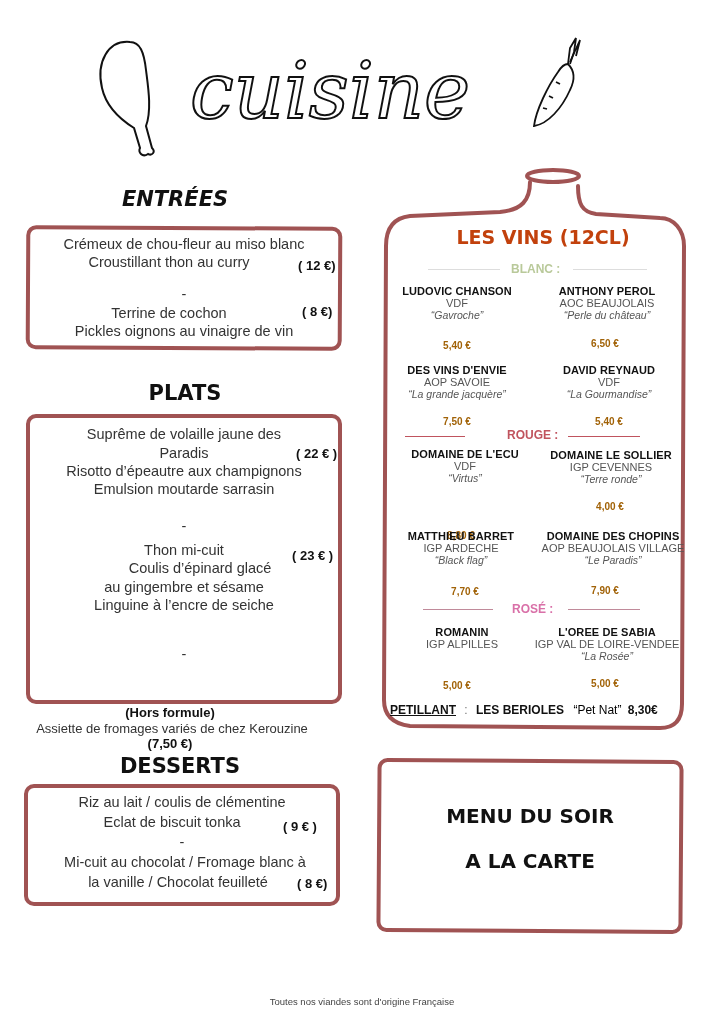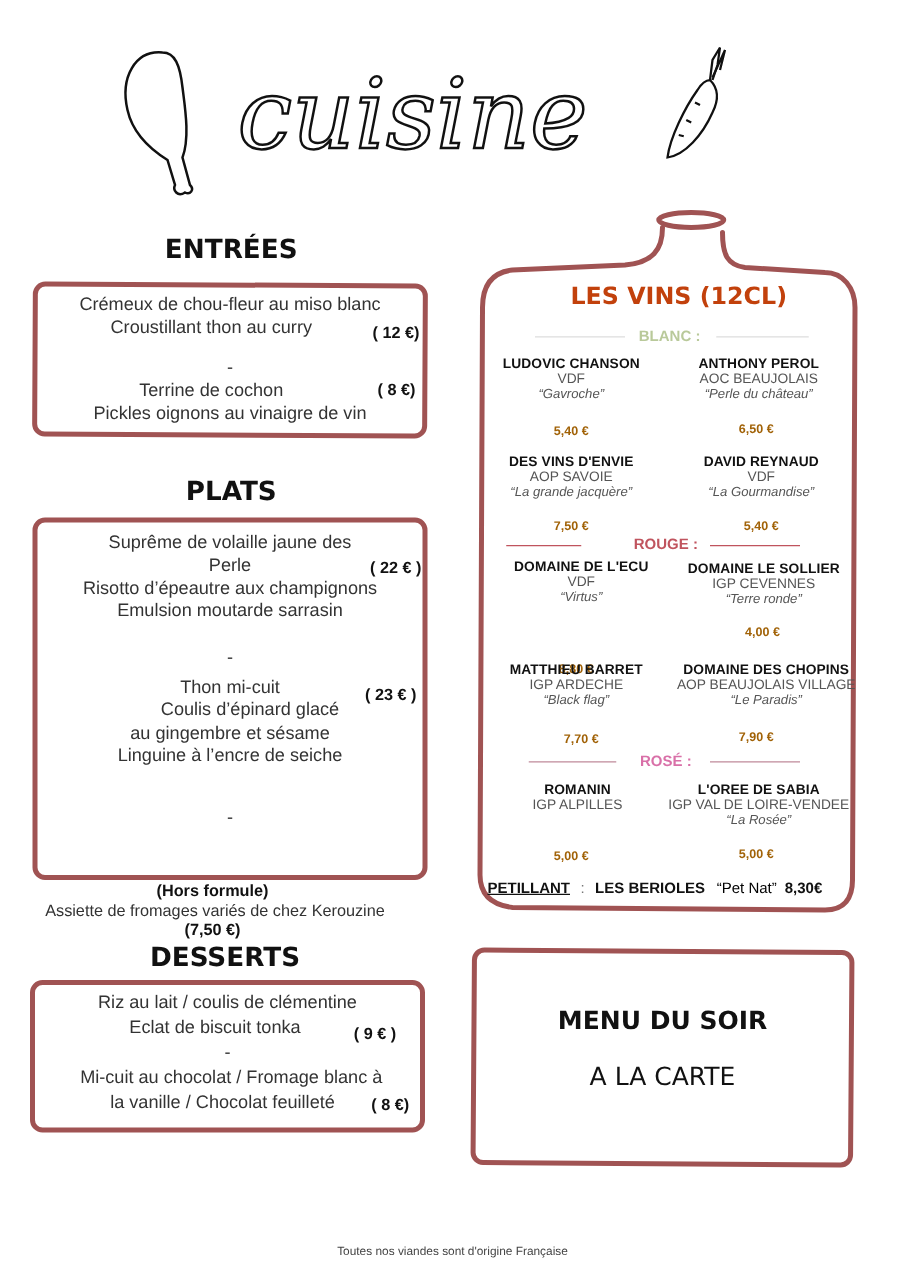--- a/index.html
+++ b/index.html
@@ -28,37 +28,37 @@
   </g>
   <text x="190" y="118" font-family="DejaVu Serif, serif" font-style="italic" font-size="78" fill="none" stroke="#111" stroke-width="2">cuisine</text>
   <g fill="none" stroke="#111" stroke-width="1.8">
     <path d="M568 64 C574 70 576 78 570 90 C562 108 548 124 534 126 C536 110 548 86 558 72 C561 67 564 64 568 64 Z"></path>
     <path d="M568 64 L570 48 L576 38 L574 52 L570 64"></path>
     <path d="M570 62 L580 40 L576 56"></path>
     <path d="M556 82 L560 84 M549 96 L553 98 M543 108 L547 109"></path>
   </g>
 </svg>
 
-<div class="sec-title" style="left:110px;top:187px;width:150px;font-size:21px;">ENTRÉES</div>
+<div class="sec-title" style="left:100px;top:187px;width:150px;font-size:21px;font-style:italic;">ENTRÉES</div>
 <div class="frame" style="left:26px;top:226px;width:316px;height:124px;transform:rotate(0.3deg);"></div>
 <div class="abs" style="left:26px;top:226px;width:316px;height:124px;">
   <div class="line" style="top:10px;">Crémeux de chou-fleur au miso blanc</div>
   <div class="line" style="top:28px;left:-30px;">Croustillant thon au curry</div>
   <div class="line" style="top:60px;">-</div>
   <div class="line" style="top:79px;left:-30px;">Terrine de cochon</div>
   <div class="line" style="top:97px;">Pickles oignons au vinaigre de vin</div>
   <div class="price" style="left:272px;top:32px;">( 12 €)</div>
   <div class="price" style="left:276px;top:78px;">( 8 €)</div>
 </div>
 
 <div class="sec-title" style="left:110px;top:381px;width:150px;font-size:21px;">PLATS</div>
 <div class="frame" style="left:26px;top:414px;width:316px;height:290px;"></div>
 <div class="abs" style="left:26px;top:414px;width:316px;height:290px;">
   <div class="line" style="top:12px;">Suprême de volaille jaune des</div>
-  <div class="line" style="top:31px;">Perle</div>
+  <div class="line" style="top:31px;">Paradis</div>
   <div class="line" style="top:49px;">Risotto d’épeautre aux champignons</div>
   <div class="line" style="top:67px;">Emulsion moutarde sarrasin</div>
   <div class="line" style="top:104px;">-</div>
   <div class="line" style="top:128px;">Thon mi-cuit</div>
   <div class="line" style="top:146px;padding-left:32px;">Coulis d’épinard glacé</div>
   <div class="line" style="top:165px;">au gingembre et sésame</div>
   <div class="line" style="top:183px;">Linguine à l’encre de seiche</div>
   <div class="line" style="top:232px;">-</div>
   <div class="price" style="left:270px;top:32px;">( 22 € )</div>
   <div class="price" style="left:266px;top:134px;">( 23 € )</div>
@@ -168,15 +168,15 @@
 <div class="abs" style="left:390px;top:703px;white-space:nowrap;font-size:12px;color:#111;">
   <span style="font-weight:bold;text-decoration:underline;">PETILLANT</span>
   <span style="color:#777;margin:0 5px;">:</span>
   <span style="font-weight:bold;">LES BERIOLES</span>
   <span style="color:#000000;margin:0 3px 0 6px;">“Pet Nat”</span>
   <span style="font-weight:bold;">8,30€</span>
 </div>
 
 <div class="frame" style="left:377px;top:759px;width:306px;height:174px;transform:rotate(0.4deg);"></div>
 <div class="abs" style="left:377px;width:306px;top:804px;text-align:center;font-family:'DejaVu Sans',sans-serif;font-weight:bold;font-size:20px;color:#111;">MENU DU SOIR</div>
-<div class="abs" style="left:377px;width:306px;top:849px;text-align:center;font-family:'DejaVu Sans',sans-serif;font-weight:normal;font-size:20px;color:#111;">A LA CARTE</div>
+<div class="abs" style="left:377px;width:306px;top:849px;text-align:center;font-family:'DejaVu Sans',sans-serif;font-weight:bold;font-size:20px;color:#111;">A LA CARTE</div>
 
 <div class="abs" style="left:0;width:724px;top:996px;text-align:center;font-size:9.5px;color:#444;">Toutes nos viandes sont d'origine Française</div>
 
 </body></html>

